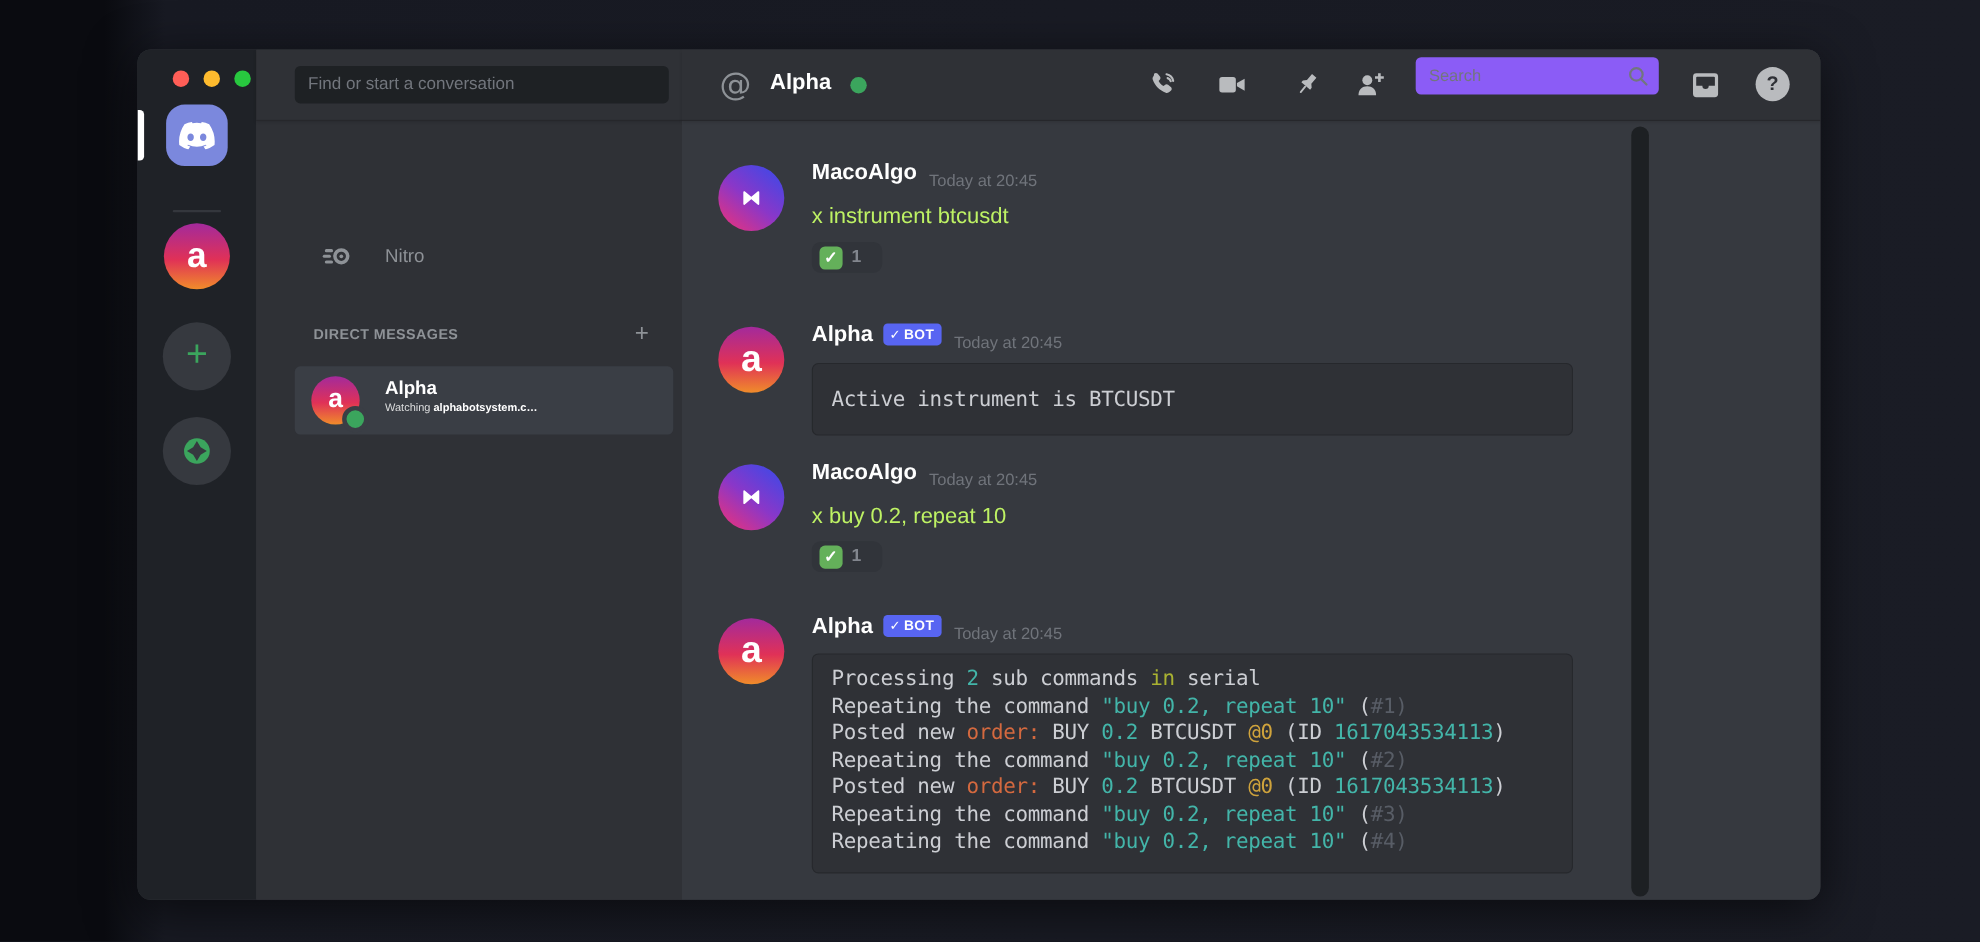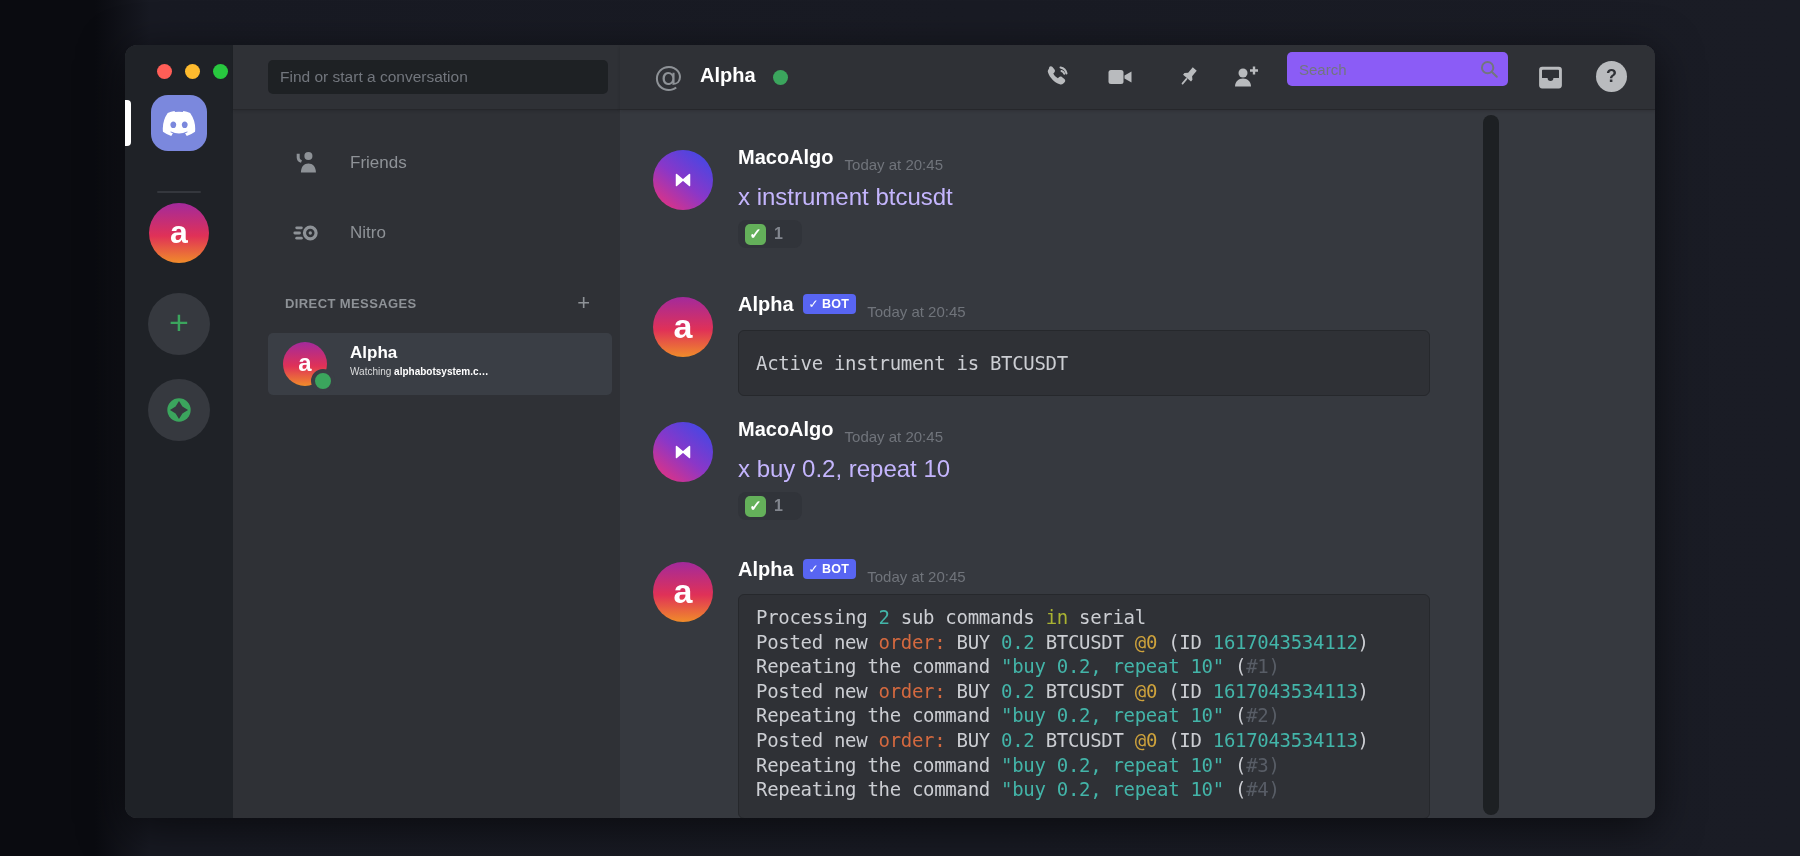--- a/index.html
+++ b/index.html
@@ -70,21 +70,21 @@
               display:flex;align-items:center;justify-content:center;}
   .maco-grad{background:linear-gradient(218deg,#3c49e8 5%,#8a37c8 52%,#e8327c 95%);}
   .msg-avatar .alpha-letter{font-size:34px;}
   .msg-body{margin-left:25px;}
   .meta{display:flex;align-items:center;height:24px;}
   .author{color:#fff;font-size:20px;font-weight:600;cursor:pointer;}
   .bot-badge{margin-left:9px;background:#5865f2;color:#fff;font-size:12.5px;font-weight:700;border-radius:4px;
              padding:3px 7px 3px 6px;display:flex;align-items:center;letter-spacing:.3px;}
   .bot-badge .bcheck{font-size:12px;margin-right:3px;font-weight:400;}
   .timestamp{margin-left:11px;color:#70747b;font-size:15px;margin-top:15px;}
-  .msg-text{margin-top:15px;color:#c4b5fd;font-size:24px;line-height:26px;}
+  .msg-text{margin-top:15px;color:#bef264;font-size:20px;line-height:26px;}
   .reaction{margin-top:10px;width:64px;height:28px;background:#31343a;border-radius:8px;display:flex;
             align-items:center;cursor:pointer;}
   .check-emoji{width:21px;height:21px;margin-left:7px;background:#64b05a;border-radius:5px;display:flex;
                align-items:center;justify-content:center;color:#fff;font-size:15px;font-weight:700;}
   .rcount{margin-left:8px;color:#82868e;font-size:16px;font-weight:600;}
 
   .code-block{background:#2f3136;border:1px solid #26282c;border-radius:6px;width:692px;box-sizing:border-box;
               font-family:"DejaVu Sans Mono",monospace;letter-spacing:-.3px;}
   .code-single{margin-top:14px;height:66px;display:flex;align-items:center;padding:0 17px;font-size:19px;color:var(--ck-default);}
   .code-multi{margin-top:13px;padding:10px 17px 16px;font-size:19px;line-height:24.6px;}
@@ -124,30 +124,20 @@
               <circle cx="16" cy="16" r="11" fill="#3ba55d"></circle>
               <polygon points="16,7.5 19.2,12.8 24.5,16 19.2,19.2 16,24.5 12.8,19.2 7.5,16 12.8,12.8" fill="#36393f"></polygon>
             </svg>
         </span>
       </div>
     </div>
 
     <div class="sidebar">
       <div class="side-top">
         <input class="side-search" placeholder="Find or start a conversation" style="">
-      </div>
-      <div class="nav-item" style="top:92px;">
-        <span class="nicon">
-          <svg width="30" height="30" viewBox="0 0 32 32" fill="#8e9297">
-              <circle cx="17.5" cy="8.5" r="4.3"></circle>
-              <path d="M9.5 26c0-6 3.5-9.5 8-9.5s8 3.5 8 9.5z"></path>
-              <path d="M9.6 15.6C6.8 15.2 5 13 5 10.2V6h3.2v4.2c0 1.5 1 2.6 2.4 2.8z"></path>
-            </svg>
-        </span>
-        <span class="nlabel">Friends</span>
       </div>
       <div class="nav-item" style="top:162px;">
         <span class="nicon">
           <svg width="30" height="30" viewBox="0 0 32 32">
               <circle cx="19.5" cy="16" r="6.2" fill="none" stroke="#8e9297" stroke-width="3.4"></circle>
               <circle cx="19.5" cy="16" r="1.8" fill="#8e9297"></circle>
               <g stroke="#8e9297" stroke-width="3" stroke-linecap="round">
                 <line x1="5" y1="10.5" x2="10" y2="10.5"></line>
                 <line x1="3" y1="16" x2="8" y2="16"></line>
                 <line x1="5" y1="21.5" x2="10" y2="21.5"></line>
@@ -295,21 +285,20 @@
           <div class="meta">
             <span class="author">Alpha</span>
             <span class="bot-badge">
                 <span class="bcheck">✓</span>
                 <span>BOT</span>
               </span>
             <span class="timestamp">Today at 20:45</span>
           </div>
           <div class="code-block code-multi">
               <div><span class="tk-default">Processing </span><span class="tk-teal">2</span><span class="tk-default"> sub commands </span><span class="tk-olive">in</span><span class="tk-default"> serial</span></div>
-              <div><span class="tk-default">Posted new </span><span class="tk-orange">order:</span><span class="tk-default"> BUY </span><span class="tk-teal">0.2</span><span class="tk-default"> BTCUSDT </span><span class="tk-gold">@0</span><span class="tk-default"> (ID </span><span class="tk-teal">1617043534112</span><span class="tk-default">)</span></div>
               <div><span class="tk-default">Repeating the command </span><span class="tk-teal">"buy 0.2, repeat 10"</span><span class="tk-default"> (</span><span class="tk-dim">#1)</span></div>
               <div><span class="tk-default">Posted new </span><span class="tk-orange">order:</span><span class="tk-default"> BUY </span><span class="tk-teal">0.2</span><span class="tk-default"> BTCUSDT </span><span class="tk-gold">@0</span><span class="tk-default"> (ID </span><span class="tk-teal">1617043534113</span><span class="tk-default">)</span></div>
               <div><span class="tk-default">Repeating the command </span><span class="tk-teal">"buy 0.2, repeat 10"</span><span class="tk-default"> (</span><span class="tk-dim">#2)</span></div>
               <div><span class="tk-default">Posted new </span><span class="tk-orange">order:</span><span class="tk-default"> BUY </span><span class="tk-teal">0.2</span><span class="tk-default"> BTCUSDT </span><span class="tk-gold">@0</span><span class="tk-default"> (ID </span><span class="tk-teal">1617043534113</span><span class="tk-default">)</span></div>
               <div><span class="tk-default">Repeating the command </span><span class="tk-teal">"buy 0.2, repeat 10"</span><span class="tk-default"> (</span><span class="tk-dim">#3)</span></div>
               <div><span class="tk-default">Repeating the command </span><span class="tk-teal">"buy 0.2, repeat 10"</span><span class="tk-default"> (</span><span class="tk-dim">#4)</span></div>
             </div>
         </div>
       </div>
 

